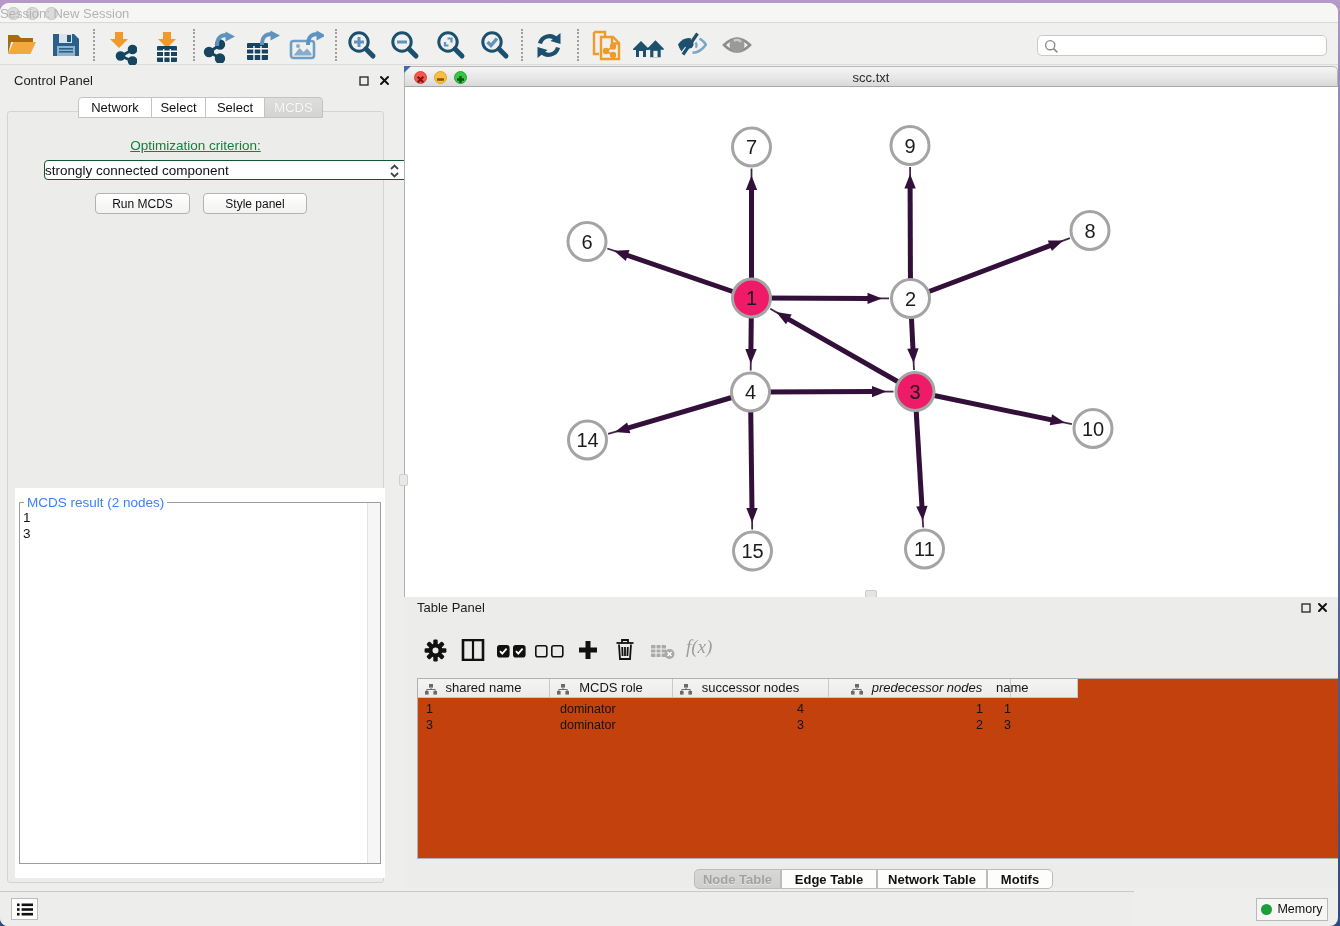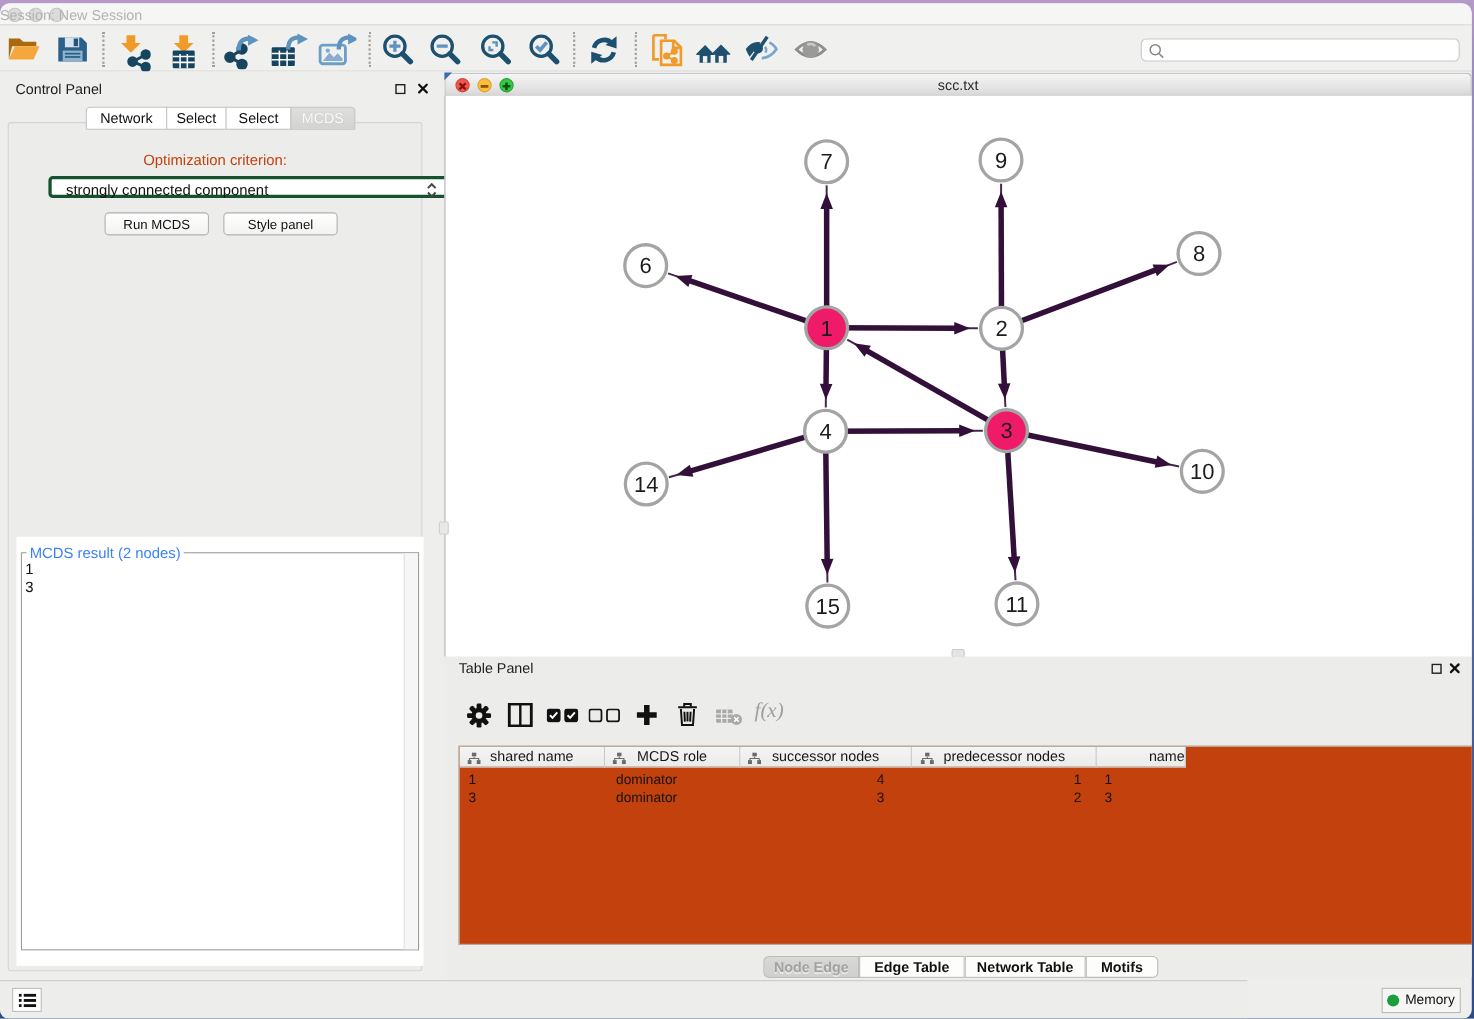--- a/index.html
+++ b/index.html
@@ -187,22 +187,22 @@
  <svg style="position:absolute;left:359px;top:11px;" width="10" height="10" viewBox="0 0 10 10">
         <rect x="1" y="1" width="8" height="8" fill="none" stroke="#222" stroke-width="1.3"></rect>
       </svg>
  <svg style="position:absolute;left:379px;top:10px;" width="11" height="11" viewBox="0 0 11 11">
         <g stroke="#111" stroke-width="2" stroke-linecap="round">
           <line x1="2" y1="2" x2="9" y2="9"></line>
           <line x1="9" y1="2" x2="2" y2="9"></line>
         </g>
       </svg>
  <div id="cpbody">
-   <div style="position:absolute;left:0;top:26px;width:100%;text-align:center;font-size:13.5px;color:#c2410c;">Optimization criterion:</div>
-   <div style="position:absolute;left:36px;top:48px;width:365px;height:20px;background:#fff;border:3px solid #14532d;border-radius:4px;font-size:13.5px;color:#111;line-height:19px;padding-left:13px;">strongly connected component
+   <div style="position:absolute;left:0;top:26px;width:100%;text-align:center;font-size:13.5px;color:#15803d;text-decoration:underline;">Optimization criterion:</div>
+   <div style="position:absolute;left:36px;top:48px;width:365px;height:20px;background:#fff;border:1px solid #14532d;border-radius:4px;font-size:13.5px;color:#111;line-height:19px;">strongly connected component
      <svg style="position:absolute;right:8px;top:3px;" width="11" height="14" viewBox="0 0 11 14">
             <g stroke="#444" stroke-width="1.8" fill="none">
               <path d="M2 5 L5.5 1.5 L9 5"></path>
               <path d="M2 9 L5.5 12.5 L9 9"></path>
             </g>
           </svg>
    </div>
    <div class="btn" style="position:absolute;left:87px;top:81px;width:95px;height:21px;">Run MCDS</div>
    <div class="btn" style="position:absolute;left:195px;top:81px;width:104px;height:21px;">Style panel</div>
    <div style="position:absolute;left:7px;top:376px;width:370px;height:390px;background:#fff;">
@@ -410,48 +410,48 @@
             <div style="position:absolute;left:7px;top:4px;"><svg width="12" height="11" viewBox="0 0 12 11">
                 <g fill="#6a6a6a">
                   <rect x="4" y="0" width="4" height="3.6"></rect>
                   <rect x="0" y="7" width="3.6" height="3.6"></rect>
                   <rect x="8.4" y="7" width="3.6" height="3.6"></rect>
                 </g>
                 <path d="M6 4 V5.5 M1.8 7 V5.5 H10.2 V7" fill="none" stroke="#6a6a6a" stroke-width="1"></path>
               </svg></div>
             <div style="position:absolute;left:0;right:0;top:0;height:19px;text-align:center;line-height:18px;">successor nodes</div>
           </div>
-          <div style="position:absolute;left:412px;top:0;width:167px;height:19px;border-right:1px solid #c9c9c7;">
+          <div style="position:absolute;left:426px;top:0;width:167px;height:19px;border-right:1px solid #c9c9c7;font-style:italic;">
             <div style="position:absolute;left:7px;top:4px;"><svg width="12" height="11" viewBox="0 0 12 11">
                 <g fill="#6a6a6a">
                   <rect x="4" y="0" width="4" height="3.6"></rect>
                   <rect x="0" y="7" width="3.6" height="3.6"></rect>
                   <rect x="8.4" y="7" width="3.6" height="3.6"></rect>
                 </g>
                 <path d="M6 4 V5.5 M1.8 7 V5.5 H10.2 V7" fill="none" stroke="#6a6a6a" stroke-width="1"></path>
               </svg></div>
             <div style="position:absolute;left:0;right:0;top:0;height:19px;text-align:center;line-height:18px;">predecessor nodes</div>
           </div>
           <div style="position:absolute;left:578px;top:0;width:82px;height:19px;border-right:1px solid #c9c9c7;">
-            <div style="position:absolute;left:0px;right:0;top:0;height:19px;text-align:right;line-height:18px;">name</div>
+            <div style="position:absolute;left:0px;right:0;top:0;height:19px;text-align:left;line-height:18px;">name</div>
           </div>
         </div>
   <div style="position:absolute;left:8px;top:23px;font-size:12.5px;color:#141414;">1</div>
   <div style="position:absolute;left:142px;top:23px;font-size:12.5px;color:#141414;">dominator</div>
   <div style="position:absolute;left:286px;top:23px;width:100px;text-align:right;font-size:12.5px;color:#141414;">4</div>
   <div style="position:absolute;left:465px;top:23px;width:100px;text-align:right;font-size:12.5px;color:#141414;">1</div>
   <div style="position:absolute;left:586px;top:23px;font-size:12.5px;color:#141414;">1</div>
   <div style="position:absolute;left:8px;top:39px;font-size:12.5px;color:#141414;">3</div>
   <div style="position:absolute;left:142px;top:39px;font-size:12.5px;color:#141414;">dominator</div>
   <div style="position:absolute;left:286px;top:39px;width:100px;text-align:right;font-size:12.5px;color:#141414;">3</div>
   <div style="position:absolute;left:465px;top:39px;width:100px;text-align:right;font-size:12.5px;color:#141414;">2</div>
   <div style="position:absolute;left:586px;top:39px;font-size:12.5px;color:#141414;">3</div>
  </div>
  <div style="position:absolute;left:290px;top:272px;height:20px;">
-  <div class="btab" style="left:0;width:87px;border-radius:5px 0 0 5px;background:linear-gradient(180deg,#d8d8d6,#cfcfcd);color:#a2a2a0;text-shadow:0 1px 0 #e8e8e8;">Node Edge</div>
+  <div class="btab" style="left:0;width:87px;border-radius:5px 0 0 5px;background:linear-gradient(180deg,#d8d8d6,#cfcfcd);color:#a2a2a0;text-shadow:0 1px 0 #e8e8e8;">Node Table</div>
   <div class="btab" style="left:87px;width:96px;">Edge Table</div>
   <div class="btab" style="left:183px;width:110px;">Network Table</div>
   <div class="btab" style="left:293px;width:66px;border-radius:0 5px 5px 0;">Motifs</div>
  </div>
 </div>
 <div id="statusbar">
  <div style="position:absolute;left:11px;top:6px;width:27px;height:22px;background:#fdfdfd;border:1px solid #bdbdbb;">
   <svg style="position:absolute;left:5px;top:4px;" width="16" height="13" viewBox="0 0 16 13">
           <g fill="#111">
             <rect x="0" y="0.5" width="2.6" height="2.6"></rect>

